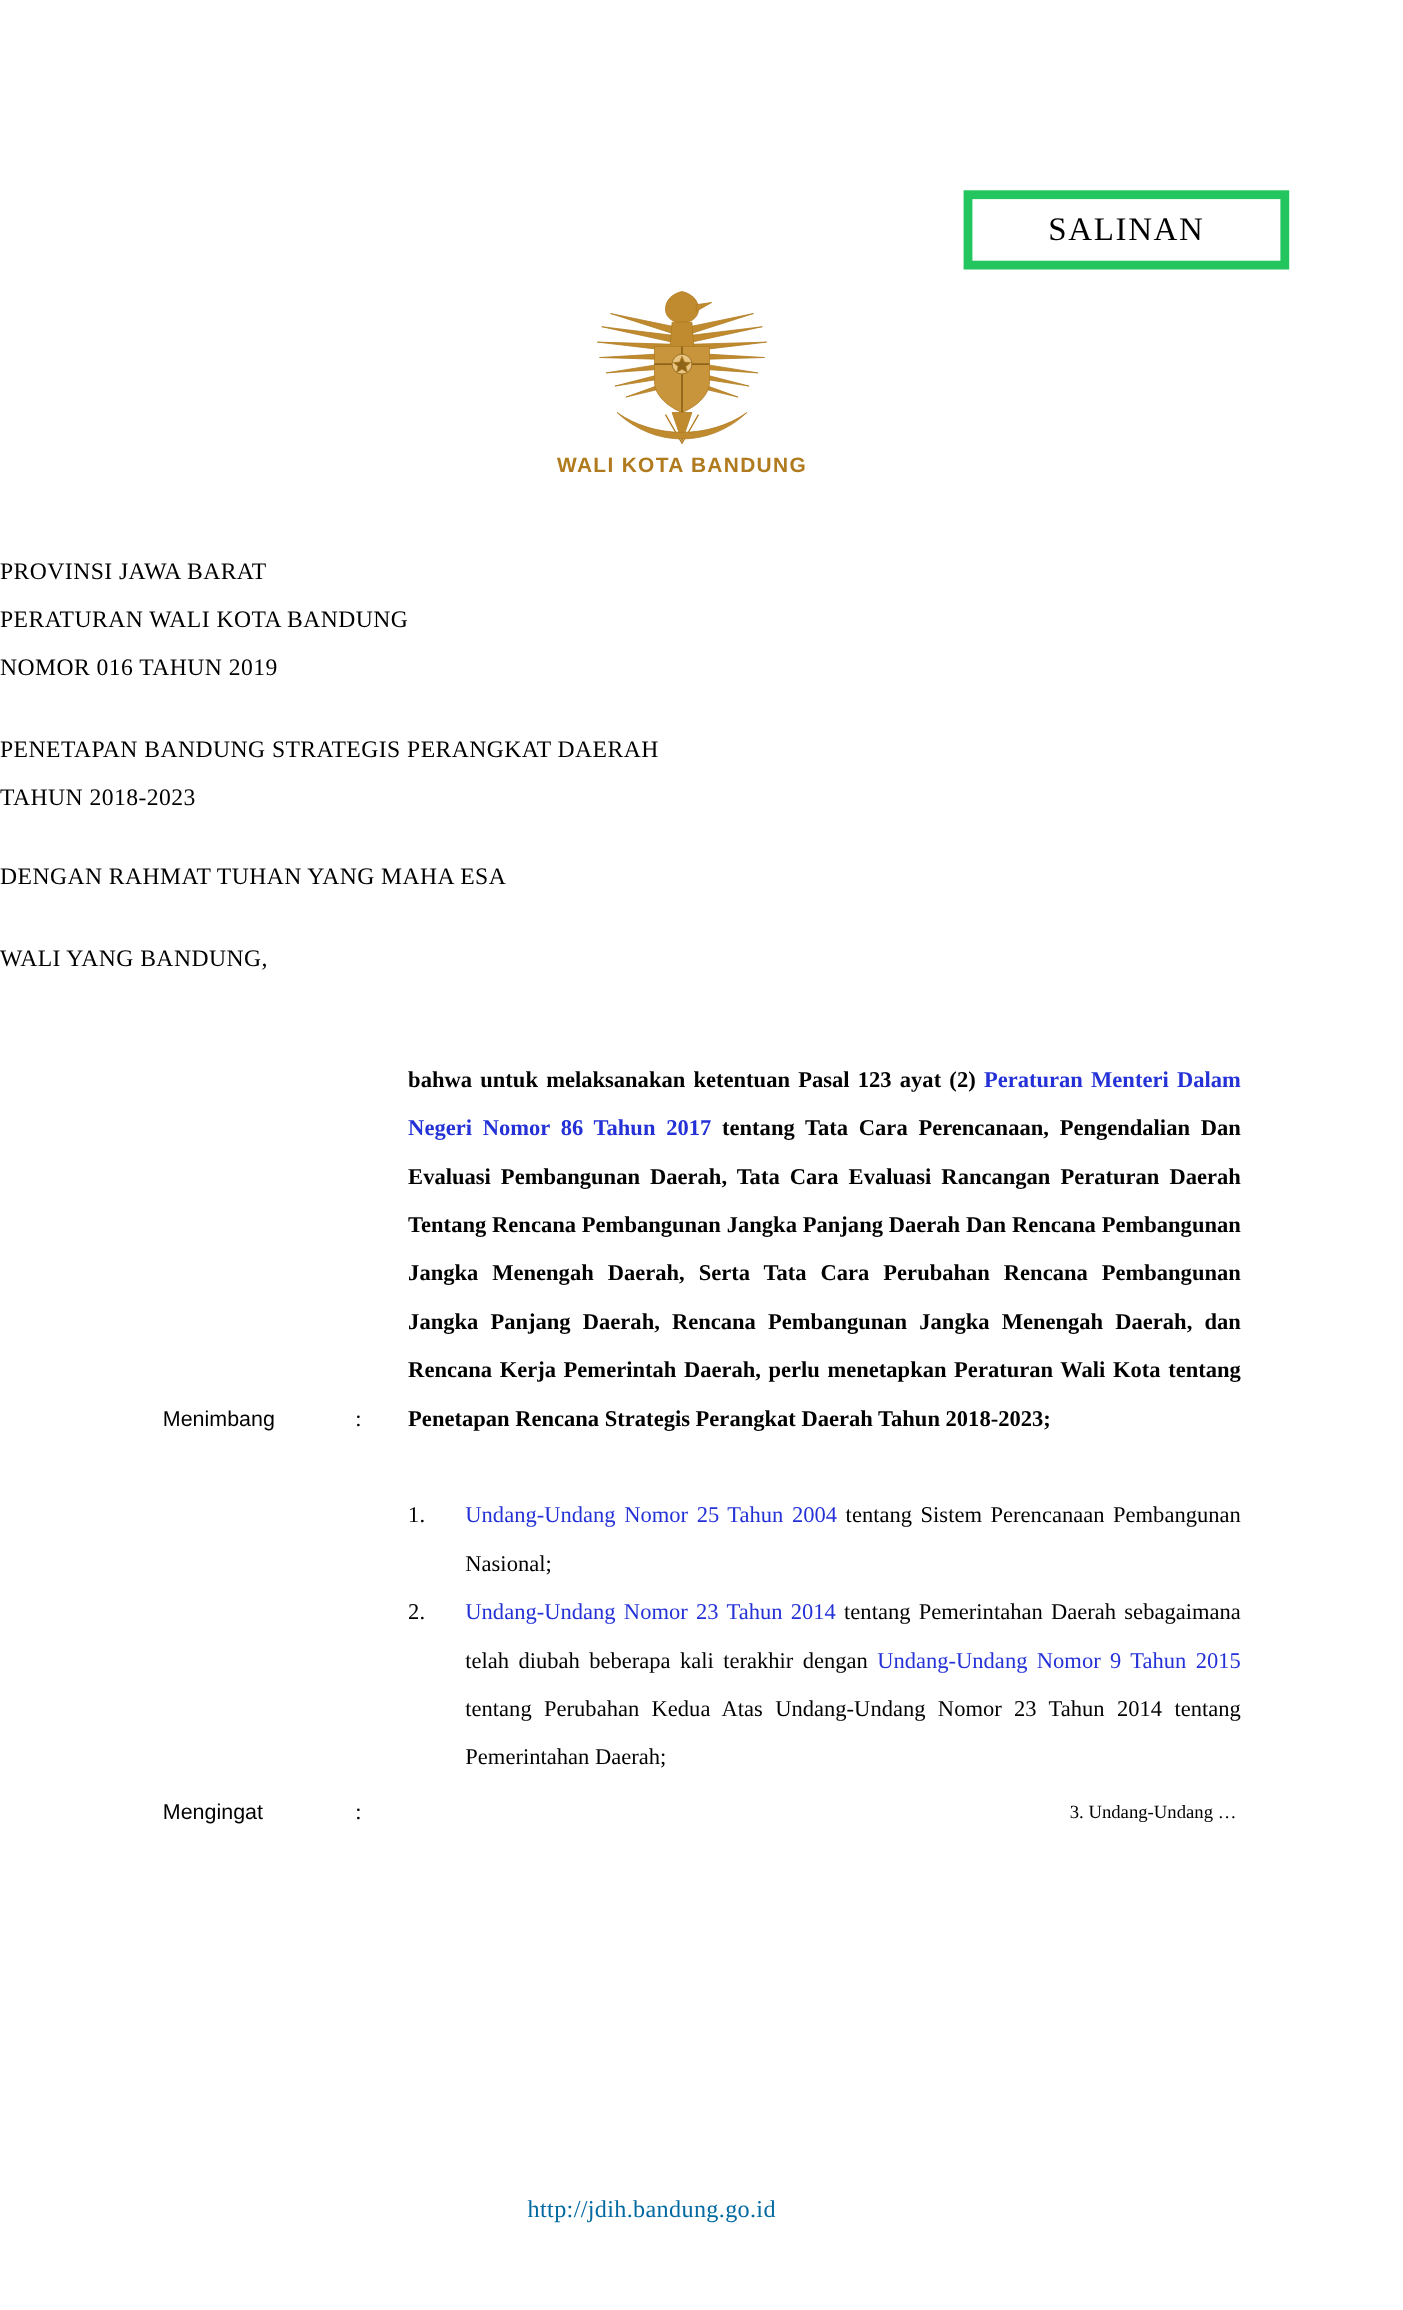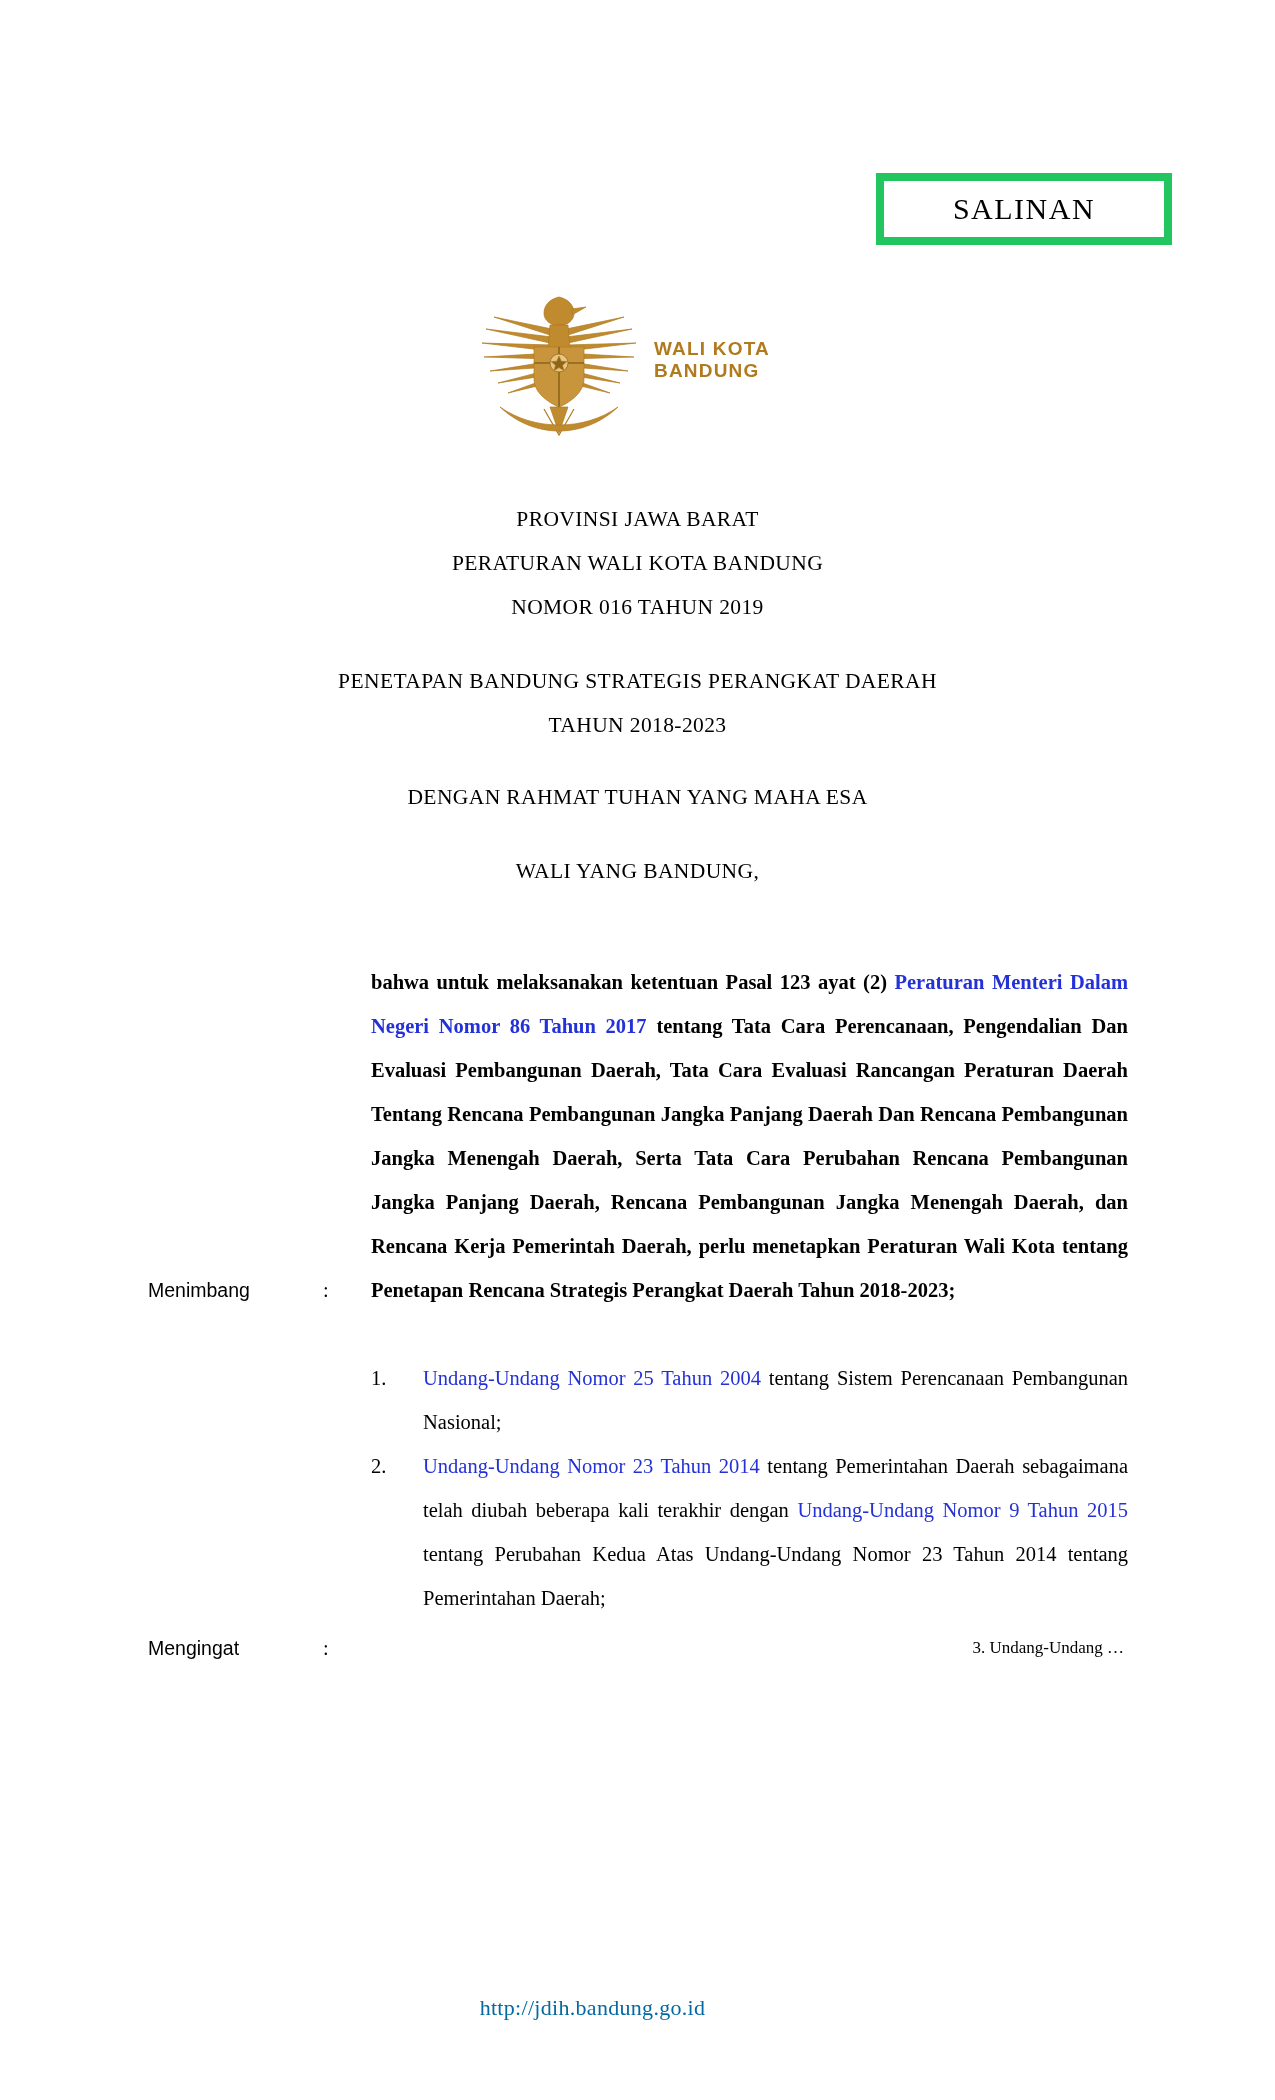--- a/index.html
+++ b/index.html
@@ -37,21 +37,21 @@
   }
 
   
   .logo-wrap {
     position: absolute;
     left: 464px;
     top: 243px;
     width: 312px;
     height: 232px;
     display: flex;
-    flex-direction: row;
+    flex-direction: column;
     align-items: center;
     justify-content: flex-start;
   }
   .garuda {
     width: 190px;
     height: 160px;
     position: relative;
     margin-top: 8px;
   }
   .logo-caption {
@@ -62,21 +62,20 @@
     color: #b07a1e;
     margin-top: 2px;
   }
 
   
   .titleblock {
     position: absolute;
     left: 0;
     right: 0;
     top: 497px;
-    text-align: center;
   }
   .titleblock div {
     font-size: 21.5px;
     line-height: 44px;
     letter-spacing: 0.4px;
   }
   .gap-sm { height: 30px; }
   .gap-md { height: 28px; }
 
   .title-spaced {

